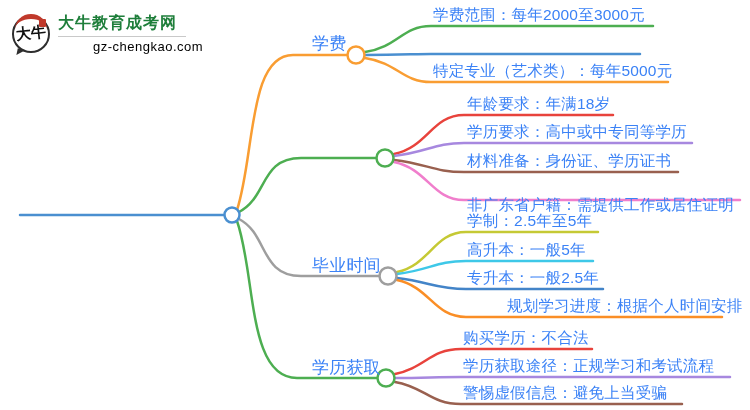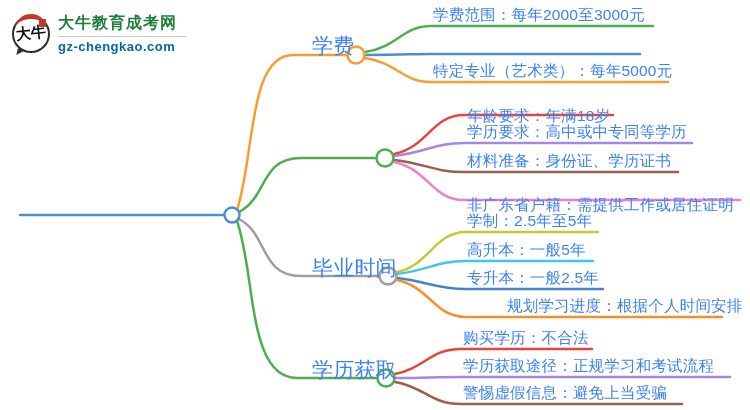--- a/index.html
+++ b/index.html
@@ -9,42 +9,42 @@
     overflow:hidden;
   }
   svg.wires{position:absolute;left:0;top:0;z-index:1;}
   svg.wires path{fill:none;stroke-width:2.5;stroke-linecap:round;}
   svg.wires circle{fill:#ffffff;stroke-width:2.5;}
   .node{
     position:absolute;z-index:2;color:#3b82f6;white-space:nowrap;
     line-height:1.15;letter-spacing:0.2px;
   }
   .root-label{font-size:18px;}
-  .branch-label{font-size:21px;}
+  .branch-label{font-size:17px;}
   .child-label{font-size:15.5px;}
   
   .logo{position:absolute;left:12px;top:13px;z-index:3;display:flex;align-items:center;}
   .logo-bubble{
     position:relative;width:38px;height:38px;border:2px solid #2e2e2e;border-radius:50%;
     background:#fff;display:flex;align-items:center;justify-content:center;box-sizing:border-box;
   }
   .logo-bubble .hanzi{font-size:15px;font-weight:bold;color:#111;font-family:"DejaVu Serif","Liberation Serif",serif;transform:rotate(-6deg);}
   .logo-arc{
     position:absolute;left:1px;top:-3px;width:32px;height:15px;border-radius:50% 50% 0 0/100% 100% 0 0;
     border-top:5px solid #c0392b;box-sizing:border-box;
   }
   .logo-seal{position:absolute;right:2px;top:2px;width:7px;height:8px;background:#c0392b;border-radius:1px;}
   .logo-tail{
     position:absolute;left:3px;bottom:-5px;width:0;height:0;
     border-left:8px solid #2e2e2e;border-bottom:7px solid transparent;transform:rotate(12deg);
   }
   .logo-text{margin-left:8px;}
   .logo-title{font-size:16px;font-weight:bold;color:#1e7e3a;letter-spacing:1px;}
   .logo-divider{height:1px;background:#c9c9c9;margin:2px 0 2px 0;width:128px;}
-  .logo-domain{font-size:13px;font-weight:bold;color:#0369a1;letter-spacing:0.5px;}
+  .logo-domain{font-size:13px;font-weight:normal;color:#000000;letter-spacing:0.5px;margin-left:35px;}
 </style>
 </head>
 <body>
 
 <div class="canvas">
 
   <svg class="wires" width="750" height="410" viewBox="0 0 750 410">
 
     <path d="M20,215 H224" stroke="#4A8FD0"></path>
 
@@ -93,21 +93,21 @@
   </div>
 
 
   <div class="node branch-label" style="left:312px;top:34px;">学费</div>
   <div class="node branch-label" style="left:312px;top:256px;">毕业时间</div>
   <div class="node branch-label" style="left:312px;top:358px;">学历获取</div>
 
   <div class="node child-label" style="left:433px;top:6px;">学费范围：每年2000至3000元</div>
   <div class="node child-label" style="left:433px;top:62px;">特定专业（艺术类）：每年5000元</div>
 
-  <div class="node child-label" style="left:467px;top:107px;">年龄要求：年满18岁</div>
+  <div class="node child-label" style="left:467px;top:95px;">年龄要求：年满18岁</div>
   <div class="node child-label" style="left:467px;top:123px;">学历要求：高中或中专同等学历</div>
   <div class="node child-label" style="left:467px;top:152px;">材料准备：身份证、学历证书</div>
   <div class="node child-label" style="left:467px;top:196px;">非广东省户籍：需提供工作或居住证明</div>
 
   <div class="node child-label" style="left:467px;top:212px;">学制：2.5年至5年</div>
   <div class="node child-label" style="left:467px;top:241px;">高升本：一般5年</div>
   <div class="node child-label" style="left:467px;top:269px;">专升本：一般2.5年</div>
   <div class="node child-label" style="left:467px;top:297px;margin-left:40px;">规划学习进度：根据个人时间安排</div>
 
   <div class="node child-label" style="left:463px;top:329px;">购买学历：不合法</div>

